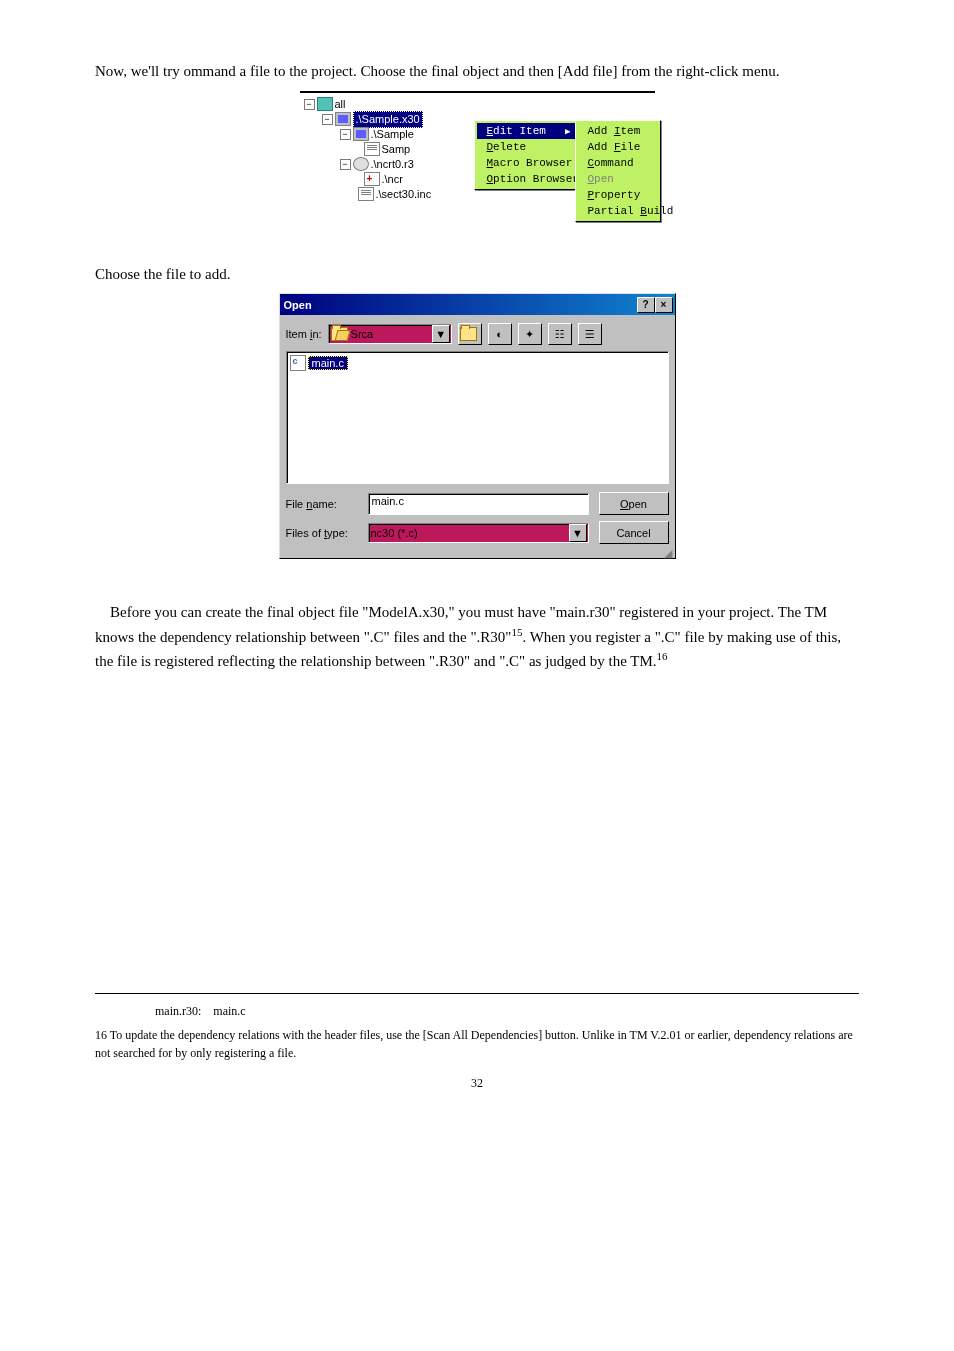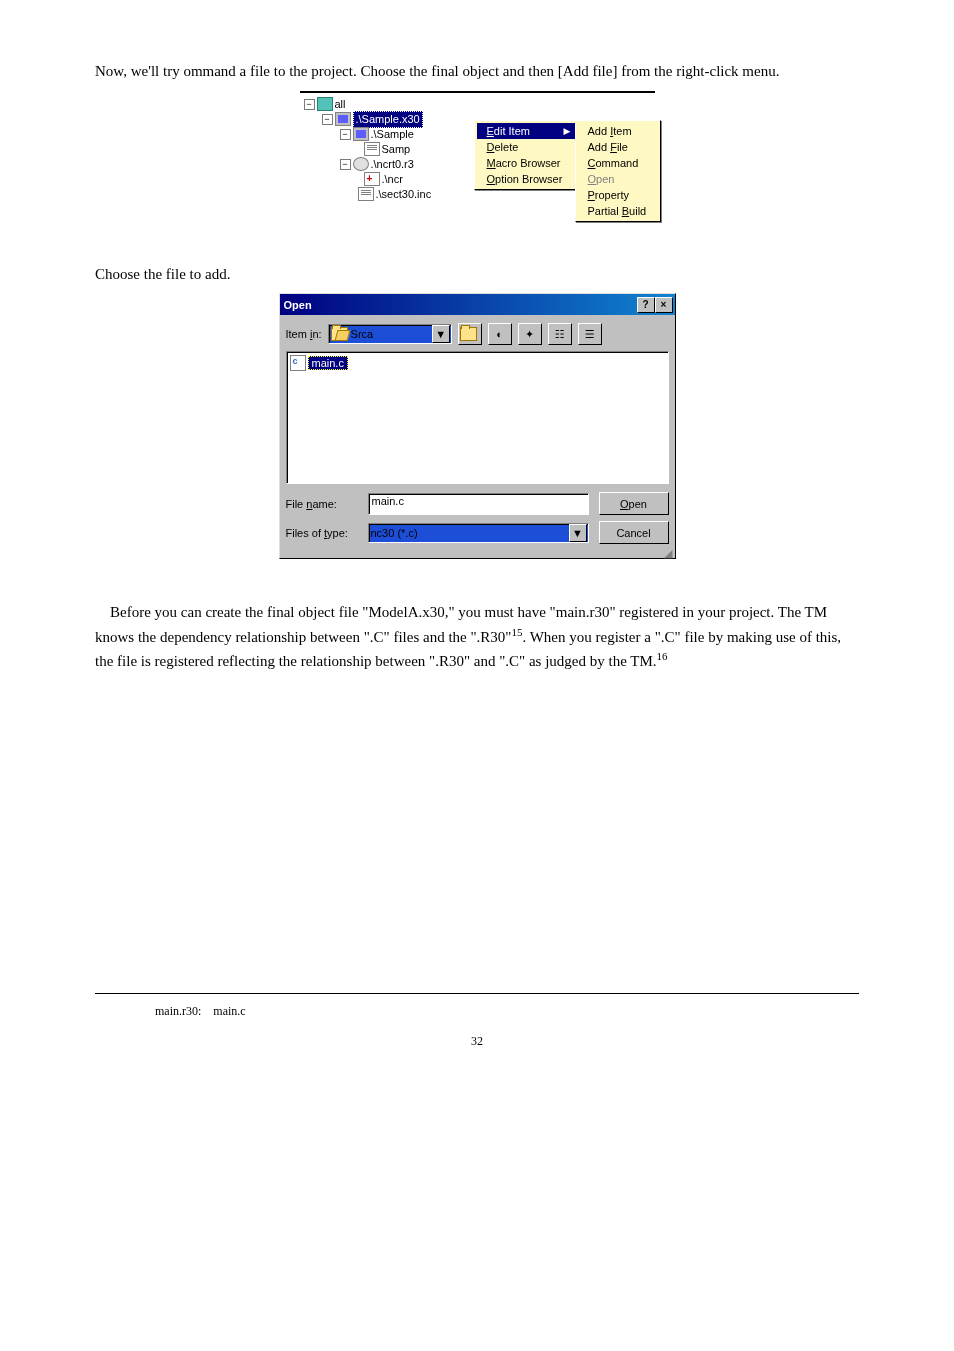--- a/index.html
+++ b/index.html
@@ -40,27 +40,28 @@
   .ic-file { background:#fff; border:1px solid #808080; }
   .ic-file::before { content:""; position:absolute; left:2px; right:2px; top:2px; height:1px; background:#808080; box-shadow:0 2px 0 #808080,0 4px 0 #808080; }
   .ic-gear { background:#e0e0e0; border:1px solid #808080; border-radius:50%; }
   .ic-box { background:#fff; border:1px solid #808080; }
   .ic-box::after { content:"+"; position:absolute; left:2px; top:-2px; color:#c00; font-size:10px; font-weight:bold; }
   .sel { background:#000080; color:#fff; border:1px dotted #fff; padding:0 2px; }
   .bold { font-weight: normal; }
 
   .menu {
     position: absolute;
-    background: #fef9c3;
+    background: #bef264;
     border: 1px solid #000;
     box-shadow: 1px 1px 0 #808080;
     border-top-color:#fff; border-left-color:#fff;
     font-size: 11px;
     padding: 2px;
     z-index: 5;
+    font-family: Liberation Mono, monospace;
   }
   .menu .mi { padding: 2px 18px 2px 10px; white-space: nowrap; position: relative; }
   .menu .mi.hi { background:#000080; color:#fff; }
   .menu .mi.dis { color:#808080; }
   .menu .mi .ul { text-decoration: underline; }
   .menu .mi .arrow { position:absolute; right:4px; top:3px; font-size:9px; }
   .menu1 { left: 174px; top: 27px; width: 98px; }
   .menu2 { left: 275px; top: 27px; width: 80px; border-left-color:#fff; }
 
   
@@ -86,21 +87,21 @@
     width:16px; height:14px; background:#c0c0c0;
     border:1px solid #000; border-top-color:#fff; border-left-color:#fff;
     display:inline-flex; align-items:center; justify-content:center;
     color:#000; font-size:10px; font-weight:bold;
   }
   .dlg .body { padding: 8px 6px 6px 6px; }
   .lookin-row { display:flex; align-items:center; gap:6px; margin-bottom:6px; }
   .lbl { white-space:nowrap; }
   .lbl .ul { text-decoration: underline; }
   .combo {
-    display:flex; align-items:center; background:#1d4ed8;
+    display:flex; align-items:center; background:#be185d;
     border:1px solid #808080; border-right-color:#fff; border-bottom-color:#fff;
     box-shadow: inset 1px 1px 0 #000;
     height:18px; flex:1; padding:0 0 0 2px;
   }
   .folder-ic { width:15px; height:12px; background:#ffe28a; border:1px solid #a07800; position:relative; margin-right:3px; }
   .folder-ic::before { content:""; position:absolute; top:-3px; left:0; width:7px; height:3px; background:#ffe28a; border:1px solid #a07800; border-bottom:none; }
   .folder-ic.open::after { content:""; position:absolute; right:-2px; bottom:-1px; width:11px; height:9px; background:#f6cf62; border:1px solid #a07800; transform:skewX(-15deg); }
   .combo .dd { width:16px; height:16px; margin:1px 1px 1px auto; }
   .icon-btn {
     width:22px; height:20px; background:#c0c0c0;
@@ -257,15 +258,16 @@
   </div>
 </div>
 
 <p class="para indent">
   <span>Before you can create the final object file "ModelA.x30," you must have "main.r30" registered in your project. The TM knows the dependency relationship between ".C" files and the ".R30"</span><sup>15</sup><span>. When you register a ".C" file by making use of this, the file is registered reflecting the relationship between ".R30" and ".C" as judged by the TM.</span><sup>16</sup>
 </p>
 
 <div class="footnotes">
   <hr class="fn-rule">
   <div class="fn" style="padding-left:60px;">main.r30: main.c</div>
+  <div class="fn"><span class="num">16</span><span> To update the dependency relations with the header files, use the [Scan All Dependencies] button. Unlike in TM V.2.01 or earlier, dependency relations are not searched for by only registering a file.</span></div>
 </div>
 
 <div class="pageno">32</div>
 
 </body></html>

